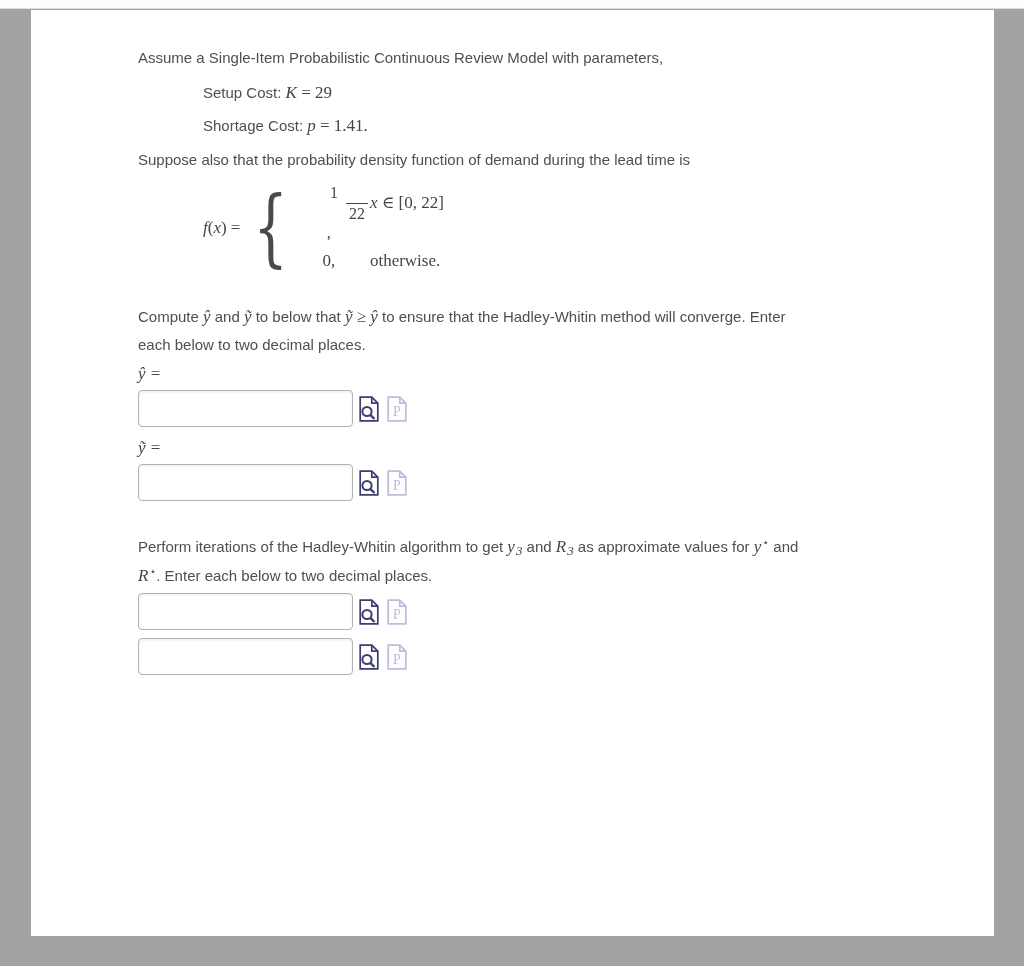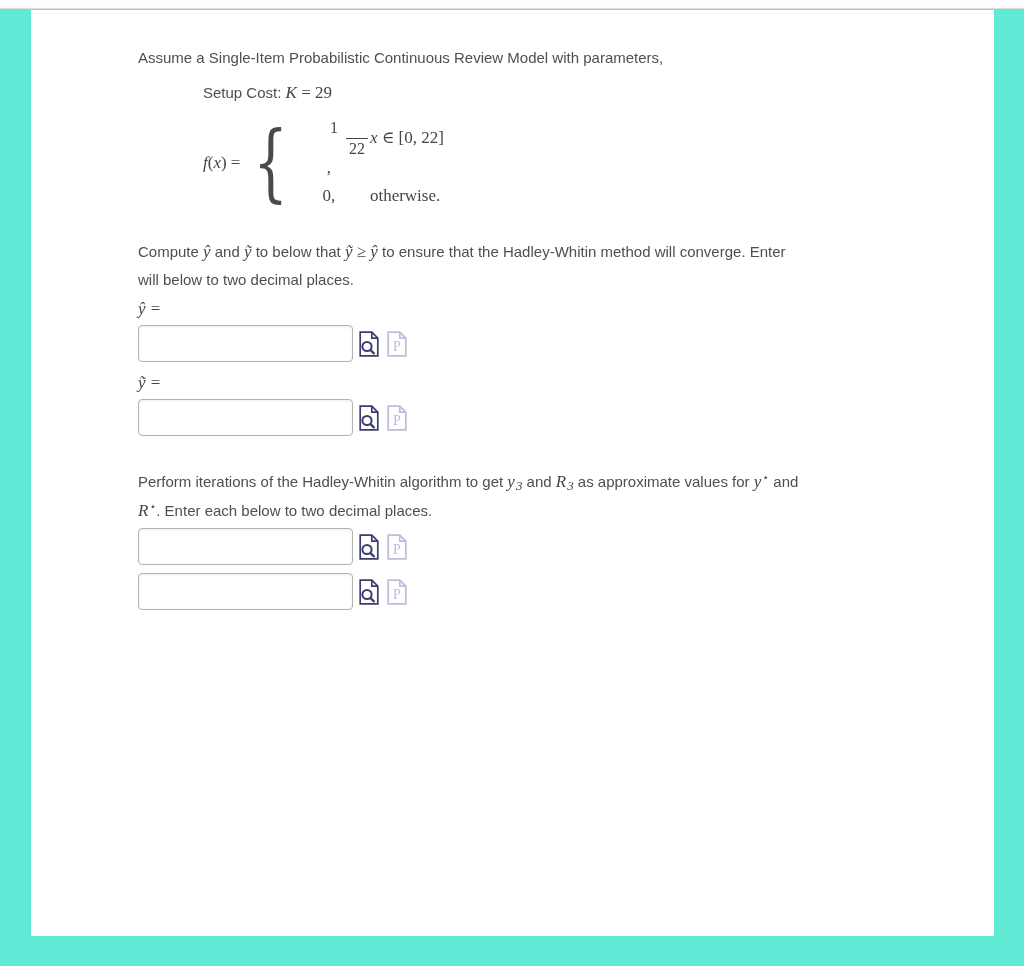--- a/index.html
+++ b/index.html
@@ -3,21 +3,21 @@
 <meta charset="utf-8">
 <style>
   * { margin: 0; padding: 0; box-sizing: border-box; }
   html, body { width: 1024px; height: 966px; }
   body {
     background: #f2f2f2;
     font-family: "Liberation Sans", sans-serif;
     color: #4f4f4f;
     overflow: hidden;
   }
-  .page { position: relative; width: 1024px; height: 966px; background: #5eead4; }
+  .page { position: relative; width: 1024px; height: 966px; background: #a3a3a3; }
   .top-strip {
     position: absolute; top: 0; left: 0; width: 100%; height: 9px;
     background: #fdfdfd; border-bottom: 1px solid #dcdcdc;
   }
   .content {
     position: absolute; left: 31px; top: 10px; width: 963px; height: 926px;
     background: #ffffff;
   }
   .inner { padding: 34px 60px 0 107px; font-size: 15px; }
 
@@ -74,39 +74,41 @@
 
 <div class="page">
   <div class="top-strip"></div>
   <div class="content">
     <div class="inner">
 
       <p class="line">Assume a Single-Item Probabilistic Continuous Review Model with parameters,</p>
 
       <div class="params">
         <div class="param"><span>Setup Cost: </span><span class="mi">K</span><span class="mo"> = 29</span></div>
+        <div class="param"><span>Shortage Cost: </span><span class="mi">p</span><span class="mo"> = 1.41.</span></div>
       </div>
 
+      <p class="line">Suppose also that the probability density function of demand during the lead time is</p>
 
       <div class="pdf">
         <span><span class="mi">f</span><span class="mo">(</span><span class="mi">x</span><span class="mo">) =</span></span>
         <span class="brace">{</span>
         <div class="cases">
           <div class="case-row">
             <span class="case-val"><span class="frac"><span class="num mn">1</span><span class="den mn">22</span></span><span class="mo">,</span></span>
             <span class="case-cond"><span class="mi">x</span><span class="mo"> ∈ [0, 22]</span></span>
           </div>
           <div class="case-row">
             <span class="case-val mn">0,</span>
             <span class="case-cond mo">otherwise.</span>
           </div>
         </div>
       </div>
 
-      <p class="line section"><span>Compute </span><span class="mi">ŷ</span><span> and </span><span class="mi">ỹ</span><span> to below that </span><span class="mi">ỹ</span><span class="mo"> ≥ </span><span class="mi">ŷ</span><span> to ensure that the Hadley-Whitin method will converge. Enter</span><br><span>will below to two decimal places.</span></p>
+      <p class="line section"><span>Compute </span><span class="mi">ŷ</span><span> and </span><span class="mi">ỹ</span><span> to below that </span><span class="mi">ỹ</span><span class="mo"> ≥ </span><span class="mi">ŷ</span><span> to ensure that the Hadley-Whitin method will converge. Enter</span><br><span>each below to two decimal places.</span></p>
 
       <div class="answer-group">
         <div class="answer-label"><span class="mi">ŷ</span><span class="mi msub"></span><span class="mo"> =</span></div>
         <div class="answer-row">
           <input type="text" class="answer-input" value="" style="">
           <button type="button" class="icon-btn">
             <svg width="22" height="26" viewBox="0 0 22 26">
               <path d="M2.2 1.2 h11.6 l6 6 v17.6 h-17.6 z" fill="#ffffff" stroke="#3d3d70" stroke-width="1.7"></path>
               <path d="M13.8 1.2 v6 h6" fill="none" stroke="#3d3d70" stroke-width="1.7"></path>
               <circle cx="9" cy="15.5" r="4.6" fill="rgba(255,255,255,0.85)" stroke="#3d3d70" stroke-width="2"></circle>

